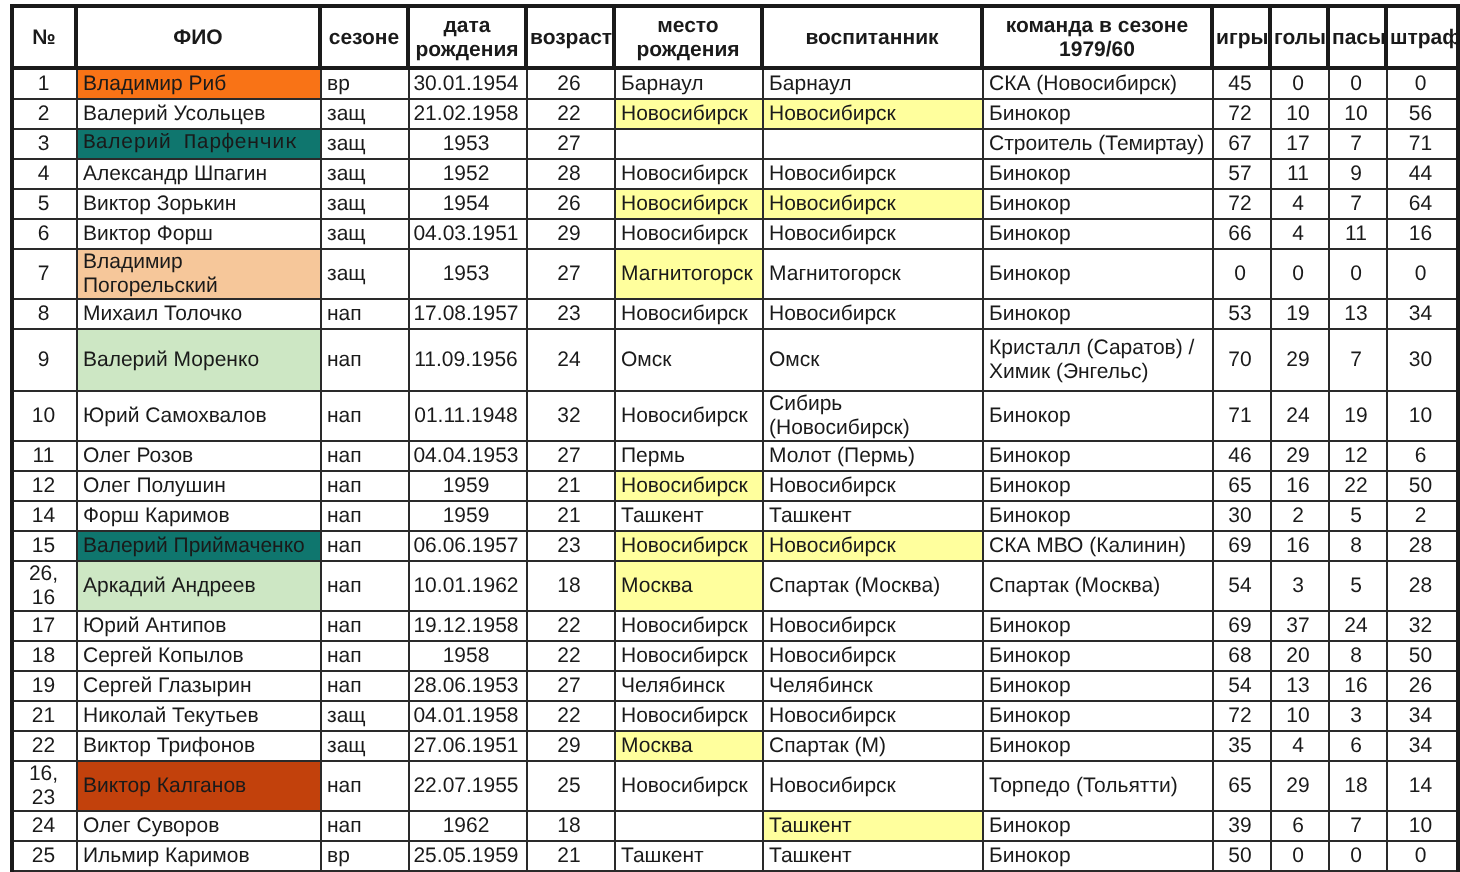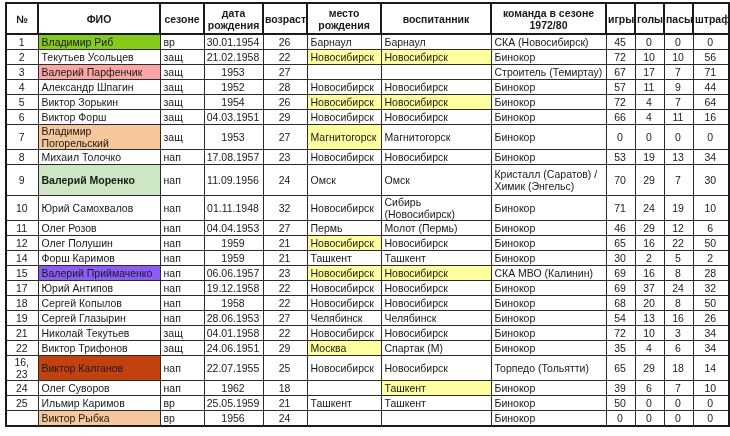--- a/index.html
+++ b/index.html
@@ -86,59 +86,59 @@
     </colgroup>
     <thead>
       <tr>
         <th>№</th>
         <th>ФИО</th>
         <th>сезоне</th>
         <th>дата рождения</th>
         <th>возраст</th>
         <th>место рождения</th>
         <th>воспитанник</th>
-        <th>команда в сезоне 1972/80</th>
+        <th>команда в сезоне 1979/60</th>
         <th>игры</th>
         <th>голы</th>
         <th>пасы</th>
         <th>штраф</th>
       </tr>
     </thead>
     <tbody>
         <tr>
           <td>1</td>
-          <td style="background: #84cc16;">Владимир Риб</td>
+          <td style="background: #f97316;">Владимир Риб</td>
           <td>вр</td>
           <td>30.01.1954</td>
           <td>26</td>
           <td>Барнаул</td>
           <td>Барнаул</td>
           <td>СКА (Новосибирск)</td>
           <td>45</td>
           <td>0</td>
           <td>0</td>
           <td>0</td>
         </tr>
         <tr>
           <td>2</td>
-          <td>Текутьев Усольцев</td>
+          <td>Валерий Усольцев</td>
           <td>защ</td>
           <td>21.02.1958</td>
           <td>22</td>
           <td style="background: rgb(255, 255, 157);">Новосибирск</td>
           <td style="background: rgb(255, 255, 157);">Новосибирск</td>
           <td>Бинокор</td>
           <td>72</td>
           <td>10</td>
           <td>10</td>
           <td>56</td>
         </tr>
         <tr>
           <td>3</td>
-          <td style="background: #fca5a5;">Валерий Парфенчик</td>
+          <td style="background: #0f766e; font-family: Liberation Mono, monospace;">Валерий Парфенчик</td>
           <td>защ</td>
           <td>1953</td>
           <td>27</td>
           <td></td>
           <td></td>
           <td>Строитель (Темиртау)</td>
           <td>67</td>
           <td>17</td>
           <td>7</td>
           <td>71</td>
@@ -208,21 +208,21 @@
           <td>Новосибирск</td>
           <td>Новосибирск</td>
           <td>Бинокор</td>
           <td>53</td>
           <td>19</td>
           <td>13</td>
           <td>34</td>
         </tr>
         <tr class="tall">
           <td>9</td>
-          <td style="background: rgb(205, 231, 196); font-weight: bold;">Валерий Моренко</td>
+          <td style="background: rgb(205, 231, 196);">Валерий Моренко</td>
           <td>нап</td>
           <td>11.09.1956</td>
           <td>24</td>
           <td>Омск</td>
           <td>Омск</td>
           <td>Кристалл (Саратов) / Химик (Энгельс)</td>
           <td>70</td>
           <td>29</td>
           <td>7</td>
           <td>30</td>
@@ -278,33 +278,47 @@
           <td>Ташкент</td>
           <td>Ташкент</td>
           <td>Бинокор</td>
           <td>30</td>
           <td>2</td>
           <td>5</td>
           <td>2</td>
         </tr>
         <tr>
           <td>15</td>
-          <td style="background: #8b5cf6;">Валерий Приймаченко</td>
+          <td style="background: #0f766e;">Валерий Приймаченко</td>
           <td>нап</td>
           <td>06.06.1957</td>
           <td>23</td>
           <td style="background: rgb(255, 255, 157);">Новосибирск</td>
           <td style="background: rgb(255, 255, 157);">Новосибирск</td>
           <td>СКА МВО (Калинин)</td>
           <td>69</td>
           <td>16</td>
           <td>8</td>
           <td>28</td>
         </tr>
         <tr>
+          <td>26, 16</td>
+          <td style="background: rgb(205, 231, 196);">Аркадий Андреев</td>
+          <td>нап</td>
+          <td>10.01.1962</td>
+          <td>18</td>
+          <td style="background: rgb(255, 255, 157);">Москва</td>
+          <td>Спартак (Москва)</td>
+          <td>Спартак (Москва)</td>
+          <td>54</td>
+          <td>3</td>
+          <td>5</td>
+          <td>28</td>
+        </tr>
+        <tr>
           <td>17</td>
           <td>Юрий Антипов</td>
           <td>нап</td>
           <td>19.12.1958</td>
           <td>22</td>
           <td>Новосибирск</td>
           <td>Новосибирск</td>
           <td>Бинокор</td>
           <td>69</td>
           <td>37</td>
@@ -350,21 +364,21 @@
           <td>Бинокор</td>
           <td>72</td>
           <td>10</td>
           <td>3</td>
           <td>34</td>
         </tr>
         <tr>
           <td>22</td>
           <td>Виктор Трифонов</td>
           <td>защ</td>
-          <td>24.06.1951</td>
+          <td>27.06.1951</td>
           <td>29</td>
           <td style="background: rgb(255, 255, 157);">Москва</td>
           <td>Спартак (М)</td>
           <td>Бинокор</td>
           <td>35</td>
           <td>4</td>
           <td>6</td>
           <td>34</td>
         </tr>
         <tr>

